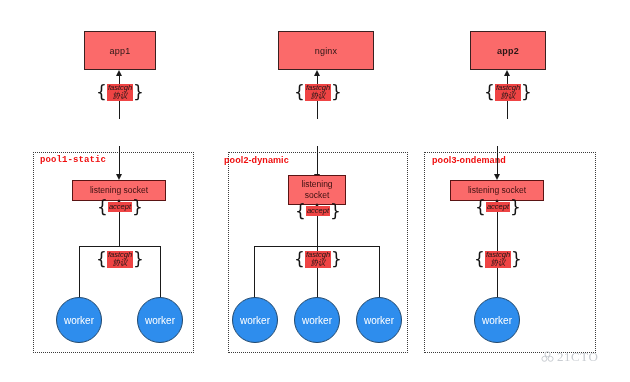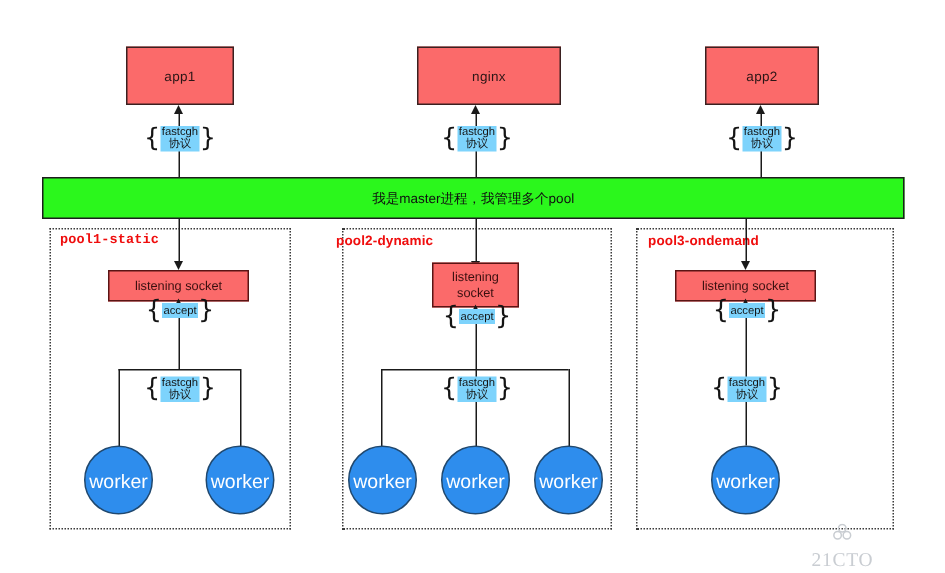--- a/index.html
+++ b/index.html
@@ -73,21 +73,21 @@
   .worker {
     position: absolute;
     box-sizing: border-box;
     border-radius: 50%;
     background: #2e8ded;
     border: 1px solid #20486e;
     display: flex;
     align-items: center;
     justify-content: center;
     color: #ffffff;
-    font-size: 13px;
+    font-size: 10px;
   }
   
   .vline {
     position: absolute;
     width: 1px;
     background: #1a1a1a;
   }
   .hline {
     position: absolute;
     height: 1px;
@@ -122,55 +122,55 @@
   .proto .brace {
     font-size: 17px;
     line-height: 17px;
     font-family: "DejaVu Sans", sans-serif;
     color: #141414;
   }
   .proto .ptxt {
     text-align: center;
     line-height: 8.5px;
     padding: 0 1px;
-    background: #7dd3fc;
+    background: #ef4444;
+    font-style: italic;
   }
   .proto .ptxt span {
     display: block;
   }
   .proto-one .ptxt {
     line-height: 10px;
     text-align: center;
   }
   
   .watermark {
     position: absolute;
     display: flex;
     align-items: center;
     gap: 3px;
     color: #c9cdd2;
     font-size: 13px;
     letter-spacing: .5px;
     font-family: "Liberation Serif", serif;
-    flex-direction: column;
   }
   .watermark svg { display: block; }
 </style>
 </head>
 <body>
 
 <div id="canvas">
 
   <div class="app-box" style="left:84px;  top:31px; width:72px; height:39px;">
     <span>app1</span>
   </div>
   <div class="app-box" style="left:278px; top:31px; width:96px; height:39px;">
     <span>nginx</span>
   </div>
-  <div class="app-box" style="left:470px; top:31px; width:76px; height:39px;">
+  <div class="app-box" style="left:470px; top:31px; width:76px; height:39px;font-weight:bold;">
     <span>app2</span>
   </div>
 
   <div class="vline" style="left:119px; top:76px;  height:43px;"></div>
   <div class="arrow-up" style="left:115.5px; top:70px;"></div>
 
   <div class="vline" style="left:317px; top:76px;  height:43px;"></div>
   <div class="arrow-up" style="left:313.5px; top:70px;"></div>
 
   <div class="vline" style="left:507px; top:76px;  height:43px;"></div>
@@ -196,23 +196,20 @@
 
   <div class="proto" style="left:476px; top:82px; width:64px; height:20px;">
     <span class="brace">{</span>
     <span class="ptxt">
       <span>fastcgh</span>
       <span>协议</span>
     </span>
     <span class="brace">}</span>
   </div>
 
-  <div class="master-bar" style="left:28px; top:118px; width:575px; height:28px;">
-    <span>我是master进程，我管理多个pool</span>
-  </div>
 
   <div class="pool-box" style="left:33px; top:152px; width:161px; height:201px;"></div>
   <div class="pool-label" style="left:40px; top:155px;font-family:Liberation Mono, monospace;">pool1-static</div>
 
   <div class="vline" style="left:119px; top:146px; height:28px;"></div>
   <div class="arrow-down" style="left:115.5px; top:174px;"></div>
 
   <div class="sock-box" style="left:72px; top:180px; width:94px; height:21px;">
     <span>listening socket</span>
   </div>

